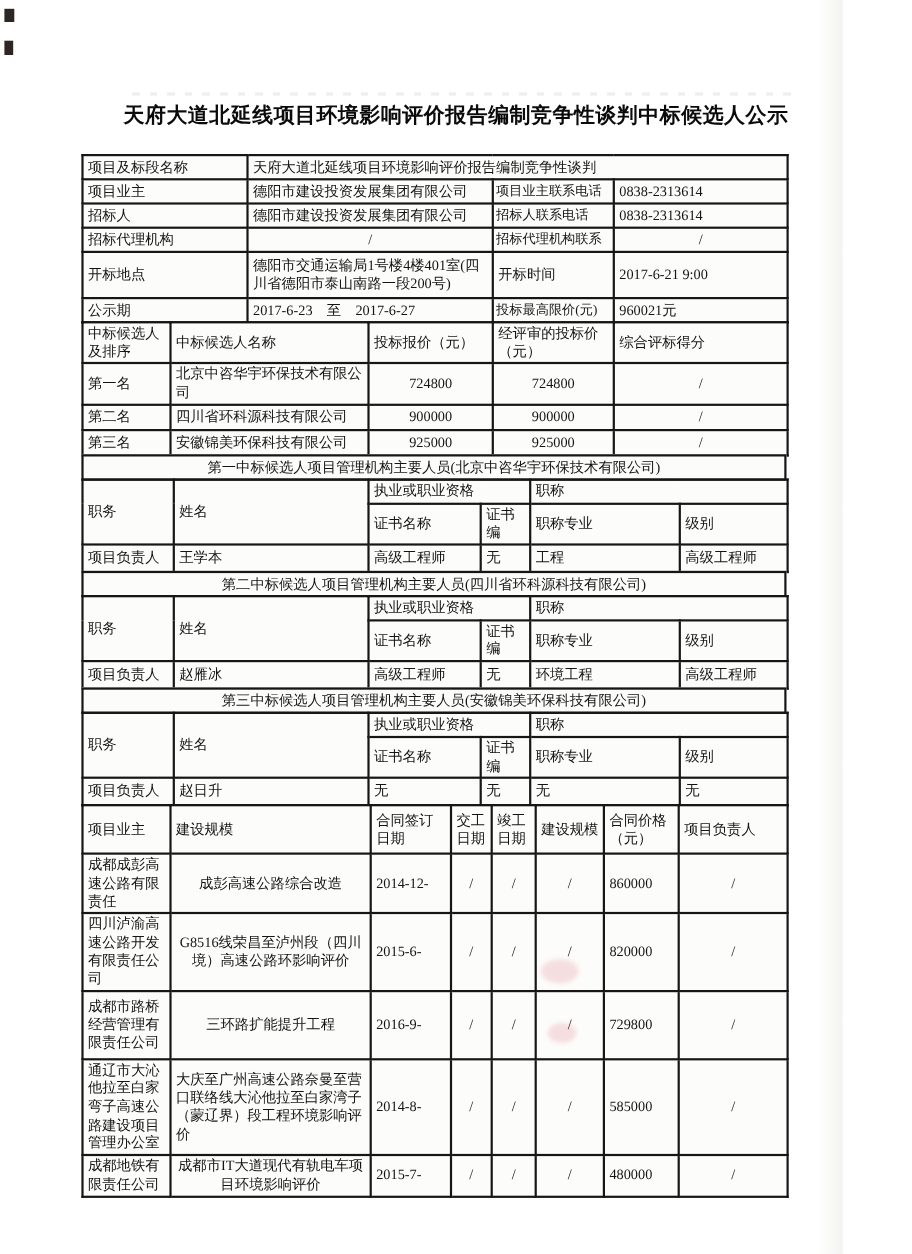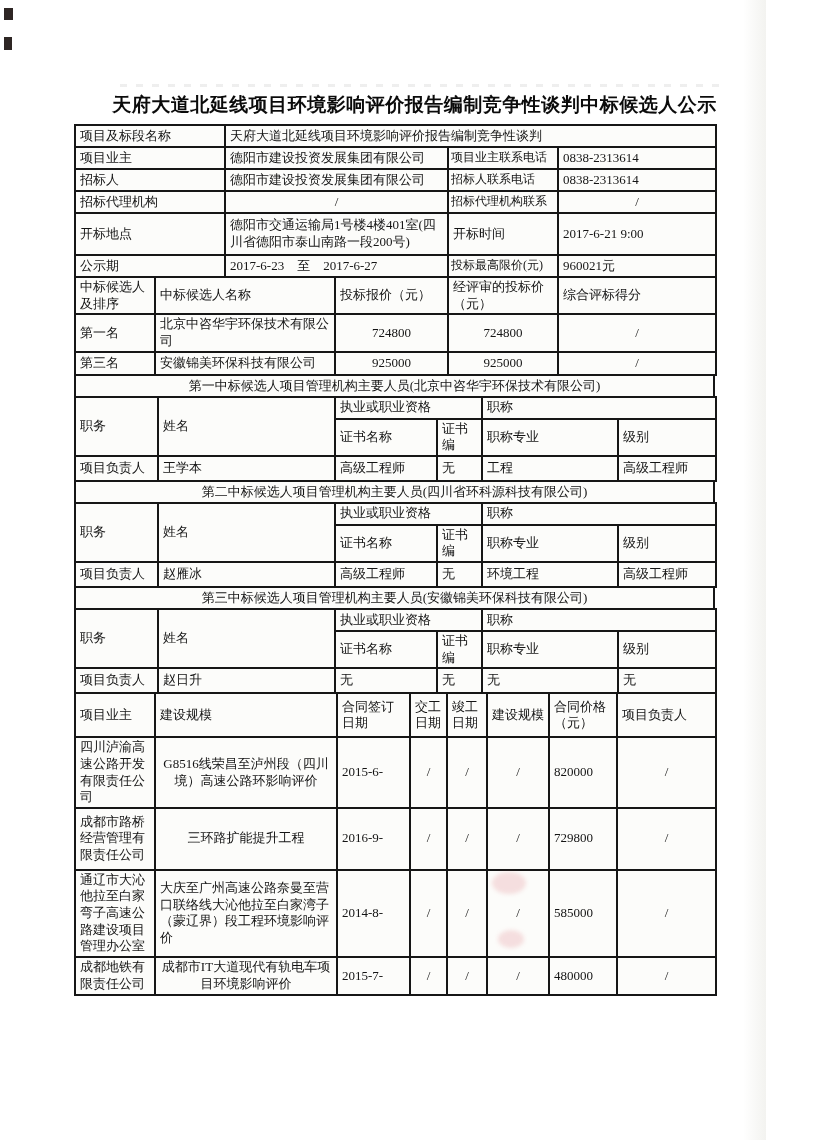--- a/index.html
+++ b/index.html
@@ -16,21 +16,21 @@
   .mark-a{left:4px;top:8px;width:9px;height:12px;}
   .mark-b{left:4px;top:37px;width:8px;height:13px;}
   .doc-title{
     position:absolute;left:0;top:92px;width:829px;
     text-align:center;
     font-family:"Liberation Sans","DejaVu Sans",sans-serif;
     font-weight:700;font-size:19px;letter-spacing:0.5px;color:#0b0b0b;
   }
   .tables{position:absolute;left:74px;top:124px;width:641px;}
   table{border-collapse:collapse;table-layout:fixed;width:641px;margin-top:-2px;}
-  table:first-child{margin-top:0;}
+  table:first-child{margin-top:16px;}
   td{
     border:2px solid #161616;
     background:#fcfcfa;
     font-size:13px;line-height:1.28;
     padding:1px 4px;
     vertical-align:middle;
     overflow:hidden;
     word-break:break-all;
   }
   td.c{text-align:center;}
@@ -131,20 +131,27 @@
         <td>综合评标得分</td>
       </tr>
       <tr class="h23">
         <td>第一名</td>
         <td>北京中咨华宇环保技术有限公司</td>
         <td class="c">724800</td>
         <td class="c">724800</td>
         <td class="c">/</td>
       </tr>
       <tr class="h23">
+        <td>第二名</td>
+        <td>四川省环科源科技有限公司</td>
+        <td class="c">900000</td>
+        <td class="c">900000</td>
+        <td class="c">/</td>
+      </tr>
+      <tr class="h23">
         <td>第三名</td>
         <td>安徽锦美环保科技有限公司</td>
         <td class="c">925000</td>
         <td class="c">925000</td>
         <td class="c">/</td>
       </tr>
     </tbody>
       </table>
 
     <div class="banner">第一中标候选人项目管理机构主要人员(北京中咨华宇环保技术有限公司)</div>
@@ -264,20 +271,30 @@
           <tr class="h44">
         <td>项目业主</td>
         <td>建设规模</td>
         <td>合同签订日期</td>
         <td>交工日期</td>
         <td>竣工日期</td>
         <td>建设规模</td>
         <td>合同价格（元）</td>
         <td>项目负责人</td>
       </tr>
+      <tr class="h36">
+        <td>成都成彭高速公路有限责任</td>
+        <td class="c">成彭高速公路综合改造</td>
+        <td>2014-12-</td>
+        <td class="c">/</td>
+        <td class="c">/</td>
+        <td class="c">/</td>
+        <td>860000</td>
+        <td class="c">/</td>
+      </tr>
       <tr class="h44">
         <td>四川泸渝高速公路开发有限责任公司</td>
         <td class="c">G8516线荣昌至泸州段（四川境）高速公路环影响评价</td>
         <td>2015-6-</td>
         <td class="c">/</td>
         <td class="c">/</td>
         <td class="c">/</td>
         <td>820000</td>
         <td class="c">/</td>
       </tr>

